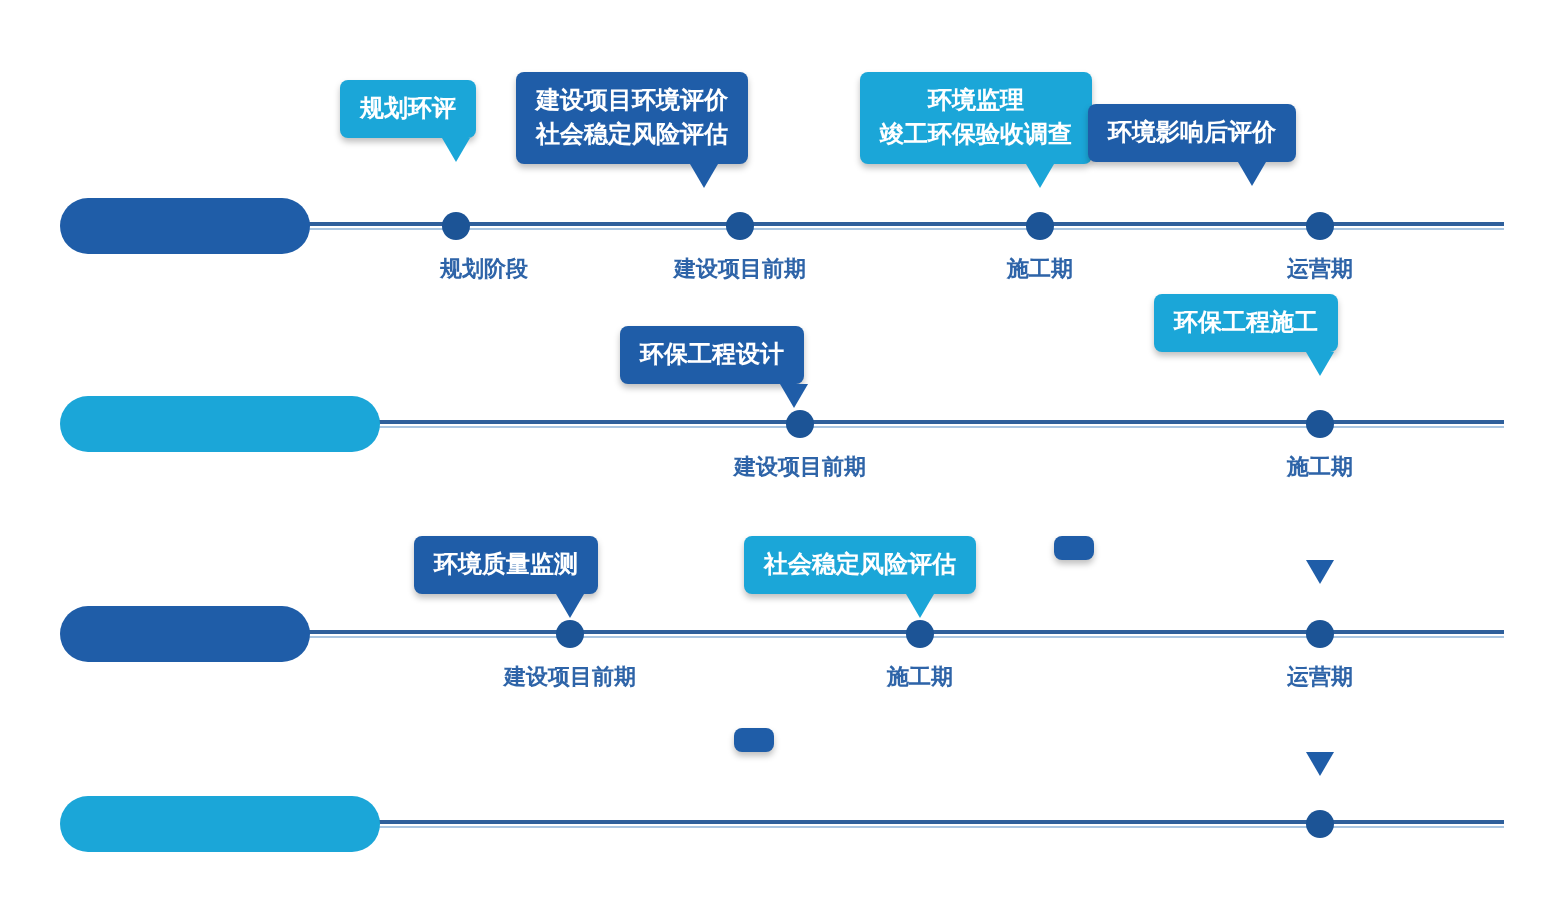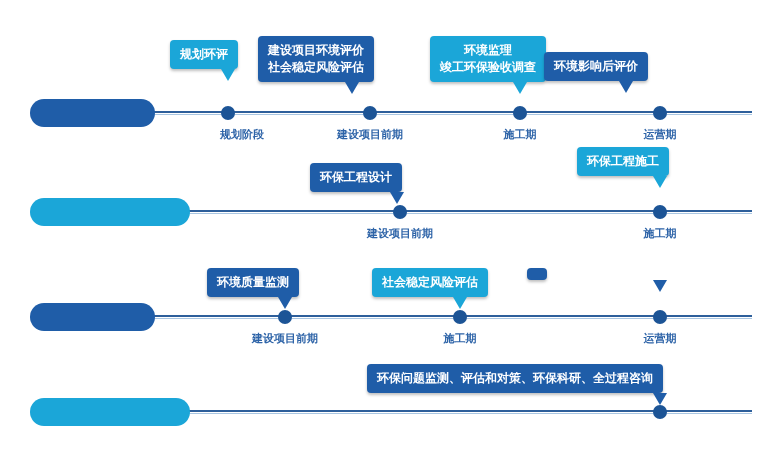--- a/index.html
+++ b/index.html
@@ -128,18 +128,17 @@
   <div>
     <div class="track" style="left:95px;top:410px;width:657px;">
       <div class="t1"></div>
       <div class="t2"></div>
     </div>
     <div class="pill cyan" style="left:30px;top:398px;width:160px;"></div>
 
     <div class="node" style="left:653px;top:405px;"></div>
 
     <div class="callout dark" style="left:367px;top:364px;">
-      <span>环保问题监测、评估和对策、环保科研、全过程咨询</span>
       <i class="tail" style="left:286px;"></i>
     </div>
   </div>
 
 </div>
 
 </body></html>

